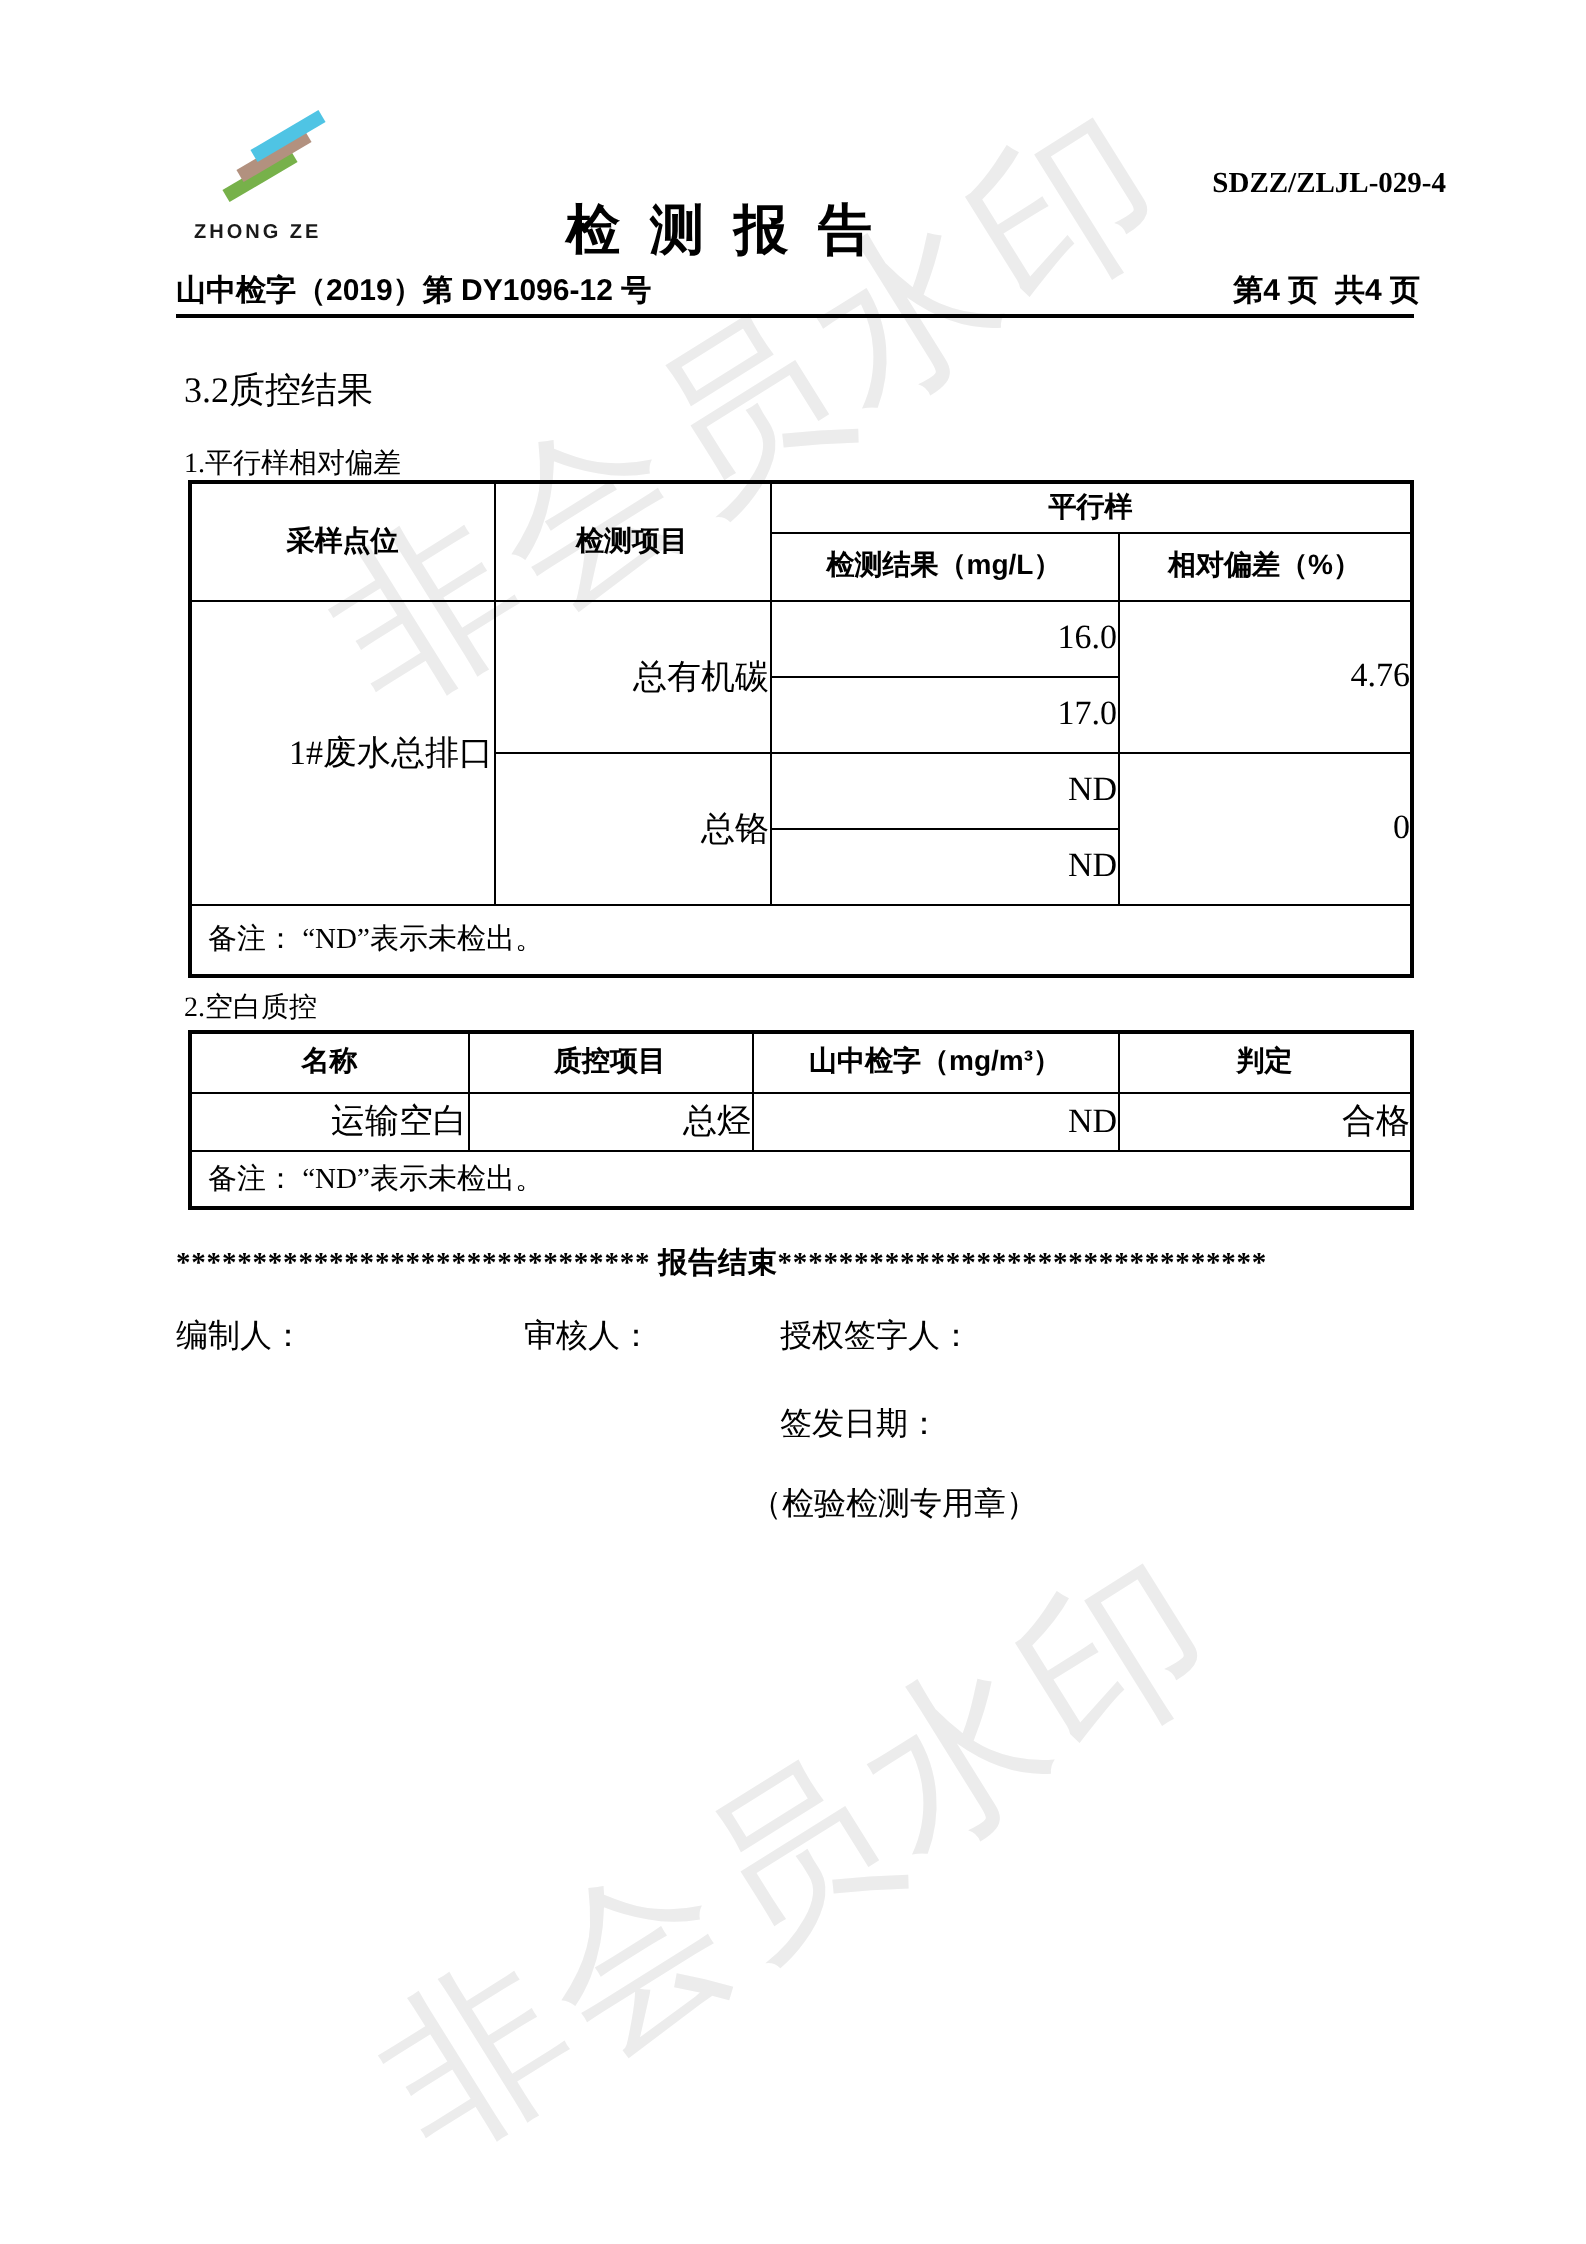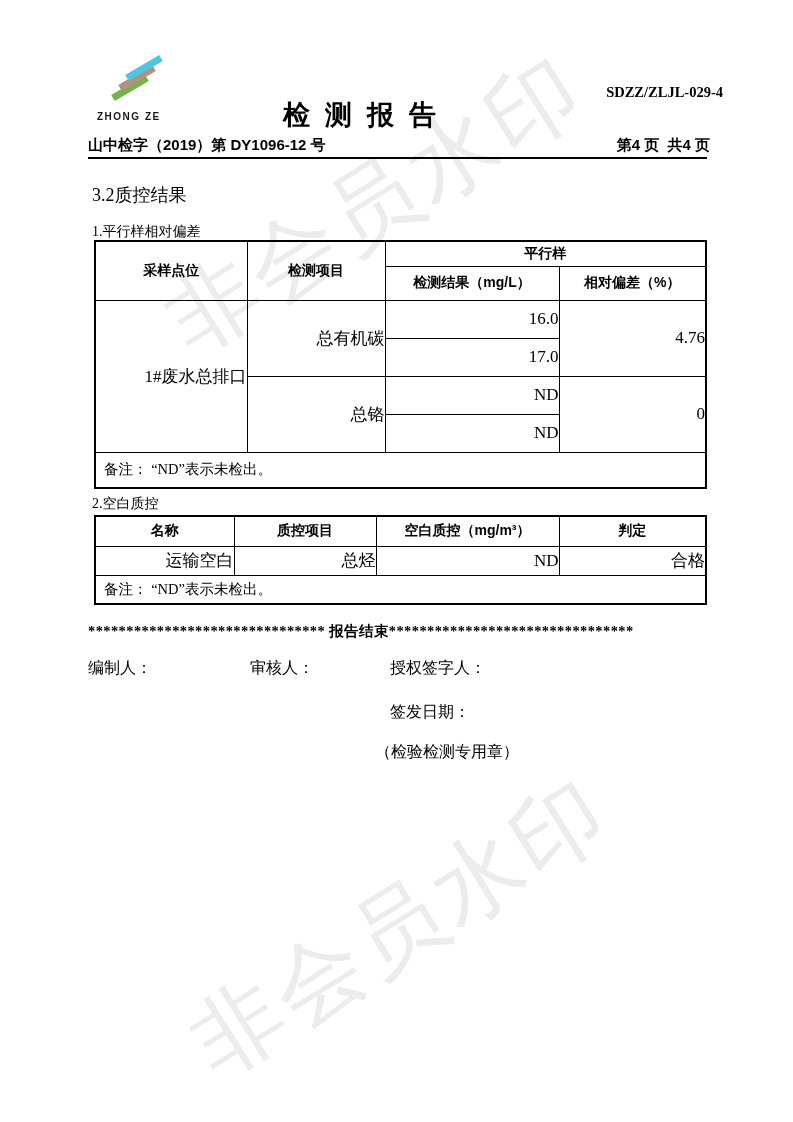--- a/index.html
+++ b/index.html
@@ -100,21 +100,21 @@
   #table2 tr.r{height:29px;}
   #table2 tr.noterow{height:29px;}
   
   .end-line{
     position:absolute;left:88px;top:622px;width:620px;
     font-size:14.5px;font-weight:bold;
     white-space:pre;letter-spacing:0.4px;
   }
   .sig{position:absolute;font-size:16px;}
   .sig-preparer{left:88px;top:658px;text-align:right;}
-  .sig-reviewer{left:250px;top:658px;font-family:Liberation Serif, serif;}
+  .sig-reviewer{left:262px;top:658px;font-family:Liberation Serif, serif;}
   .sig-authorized{left:390px;top:658px;}
   .sig-date{left:390px;top:702px;text-align:right;}
   .sig-seal{left:375px;top:742px;}
 </style>
 </head>
 <body>
 
 <div class="page">
 
   <div class="wm wm1">非会员水印</div>
@@ -183,21 +183,21 @@
       <colgroup>
           <col style="width:139px">
           <col style="width:142px">
           <col style="width:183px">
           <col style="width:147px">
         </colgroup>
       <tbody>
           <tr class="h1">
         <th>名称</th>
         <th>质控项目</th>
-        <th>空白质控（mg/m³）</th>
+        <th>山中检字（mg/m³）</th>
         <th>判定</th>
       </tr>
       <tr class="r">
         <td>运输空白</td>
         <td>总烃</td>
         <td>ND</td>
         <td>合格</td>
       </tr>
       <tr class="noterow">
         <td class="note-cell" colspan="4">备注： “ND”表示未检出。</td>

